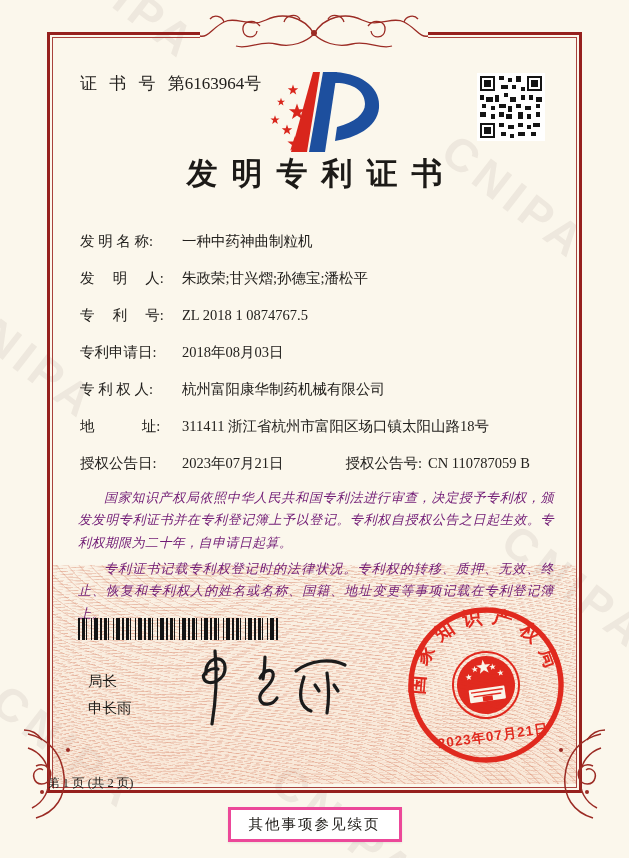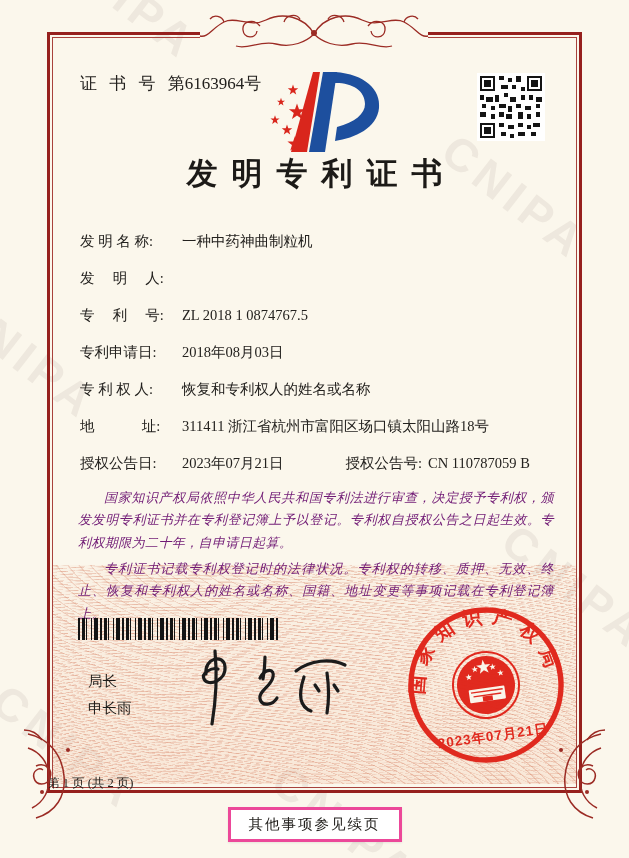--- a/index.html
+++ b/index.html
@@ -190,32 +190,33 @@
 
   <div class="title">发明专利证书</div>
 
   <div class="fields">
     <div class="frow">
       <span class="lab">发 明 名 称:</span>
       <span class="val">一种中药神曲制粒机</span>
     </div>
     <div class="frow">
       <span class="lab">发　 明　 人:</span>
+      <span class="val">朱政荣;甘兴熠;孙德宝;潘松平</span>
     </div>
     <div class="frow">
       <span class="lab">专　 利　 号:</span>
       <span class="val">ZL 2018 1 0874767.5</span>
     </div>
     <div class="frow">
       <span class="lab">专利申请日:</span>
       <span class="val">2018年08月03日</span>
     </div>
     <div class="frow">
       <span class="lab">专 利 权 人:</span>
-      <span class="val">恢复和专利权人的姓名或名称</span>
+      <span class="val">杭州富阳康华制药机械有限公司</span>
     </div>
     <div class="frow">
       <span class="lab">地　　　 址:</span>
       <span class="val">311411 浙江省杭州市富阳区场口镇太阳山路18号</span>
     </div>
     <div class="frow grow2">
       <span class="lab">授权公告日:</span>
       <span class="val">2023年07月21日</span>
       <span class="gpair2">
         <span>授权公告号:</span>

